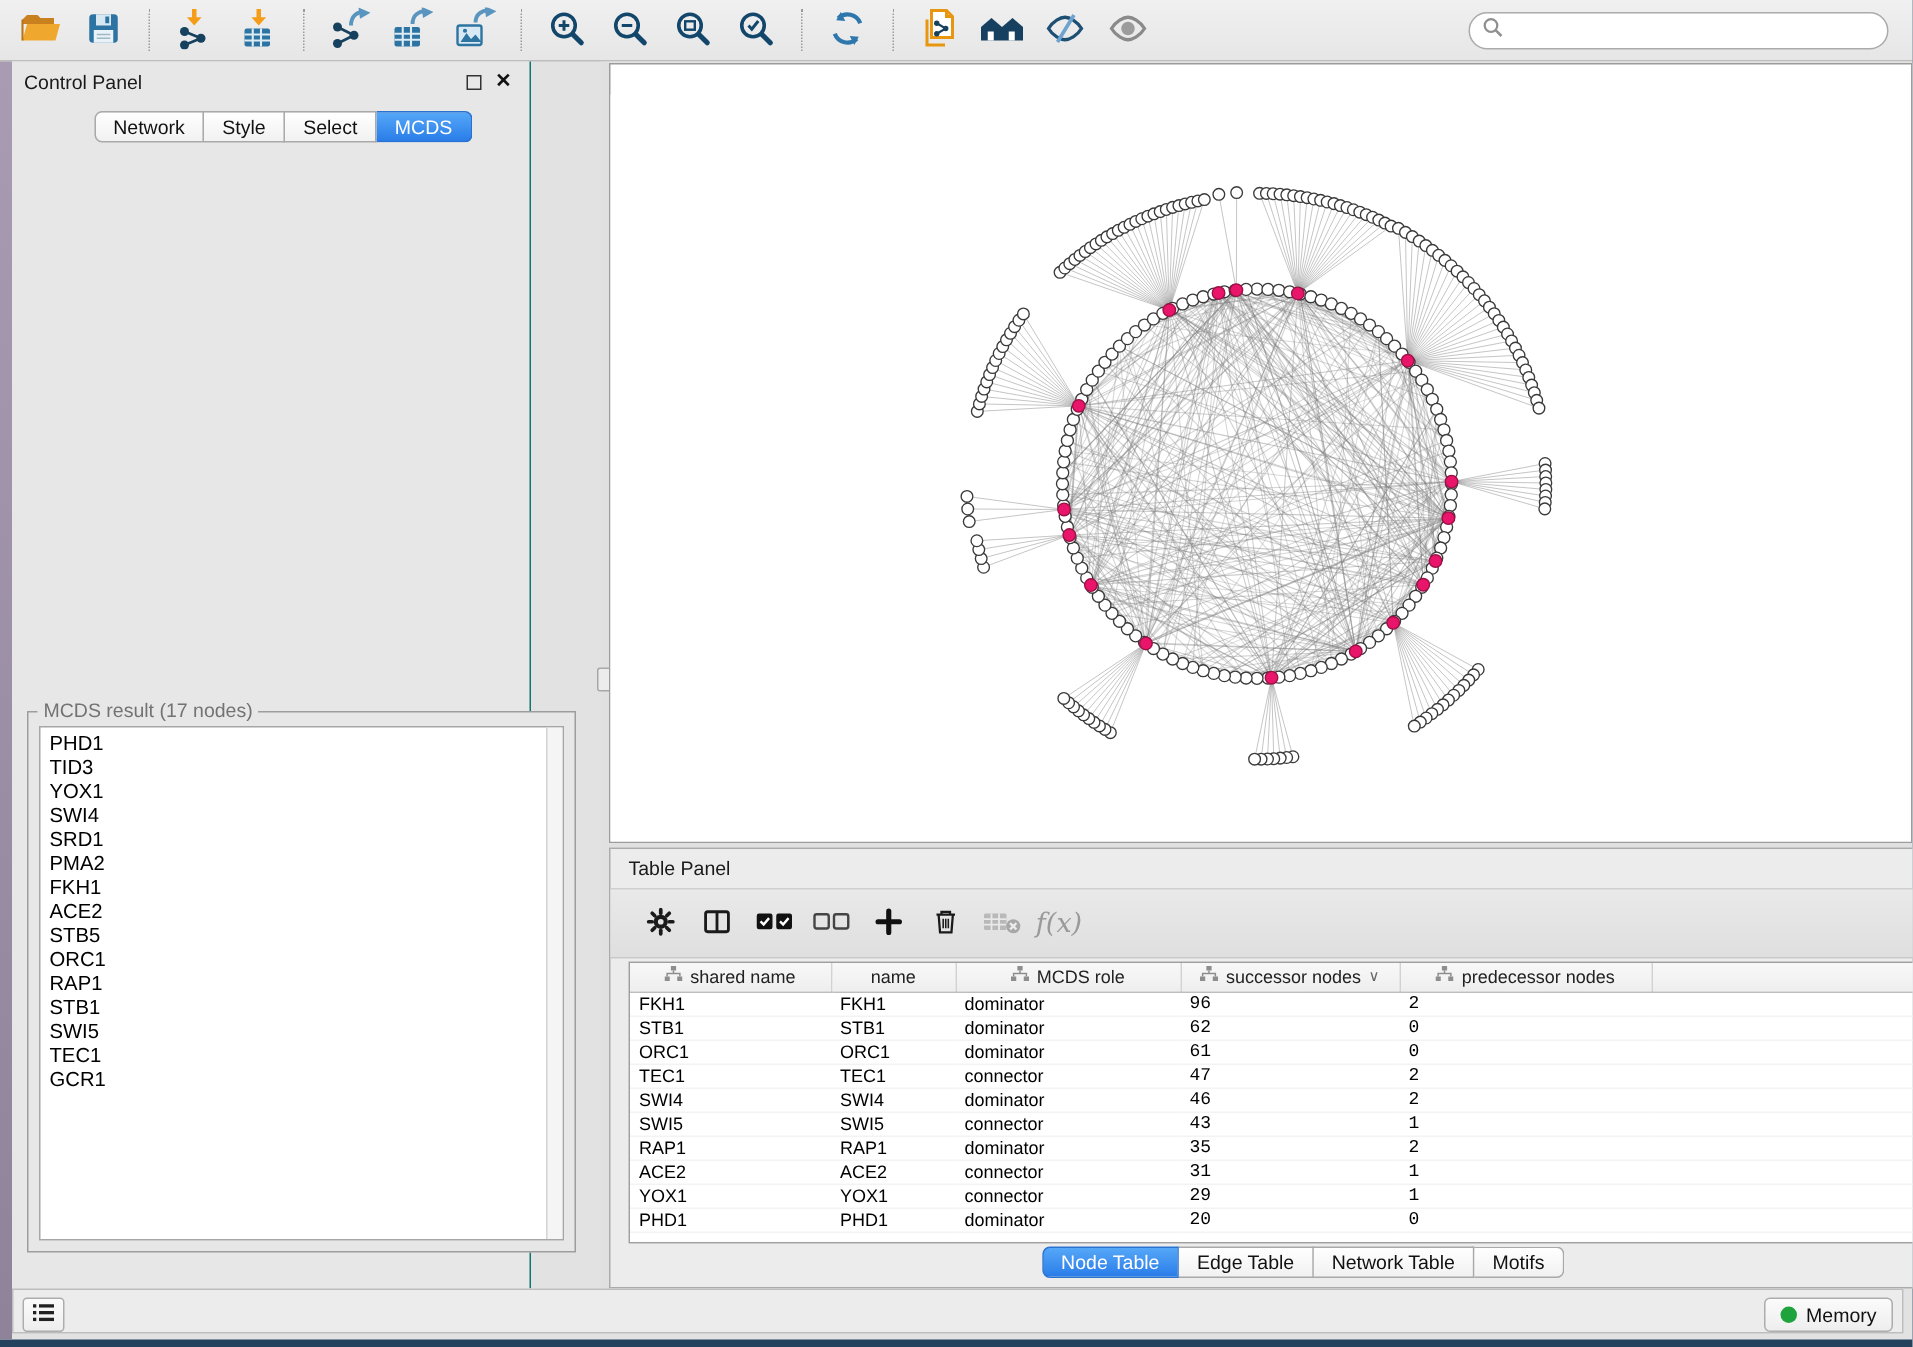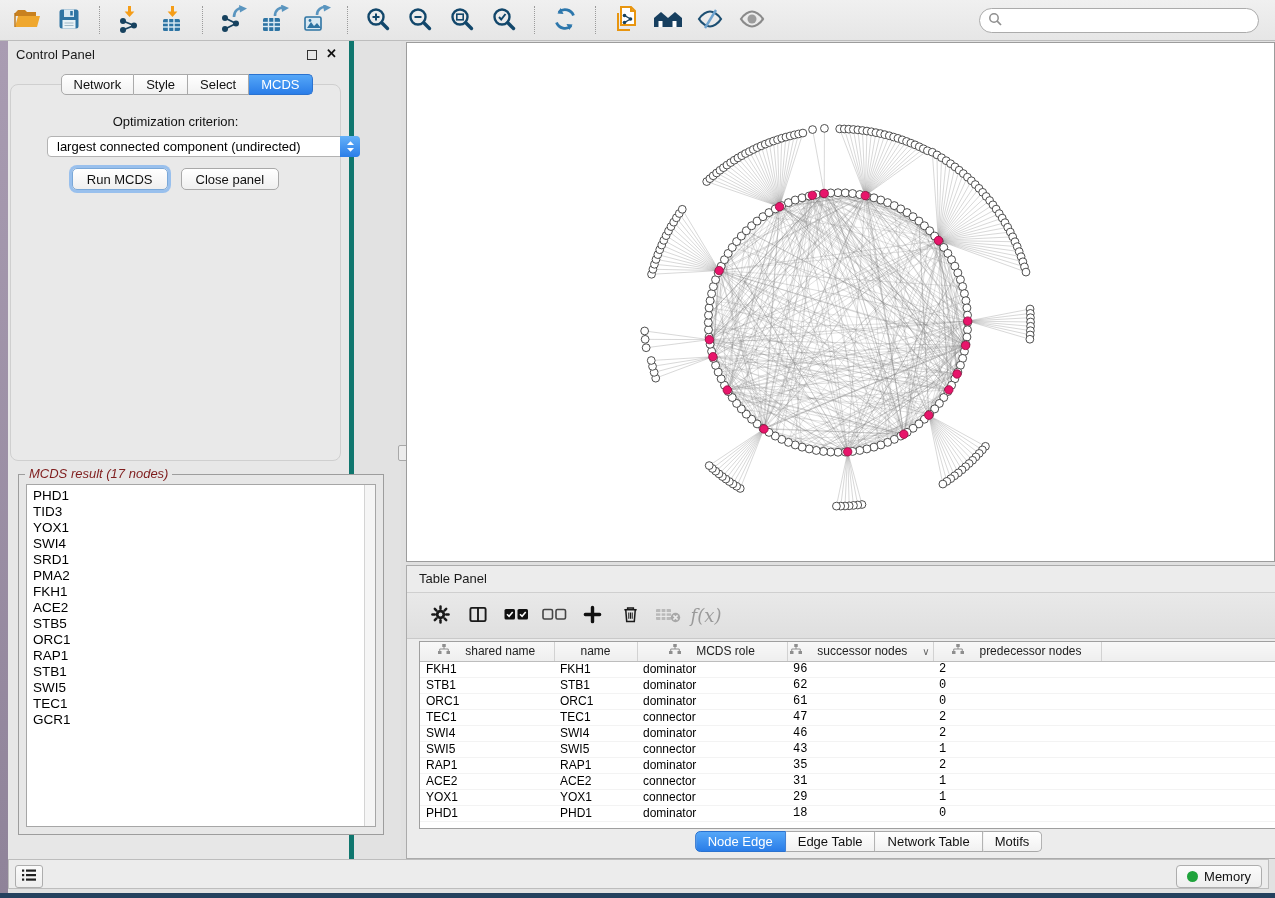--- a/index.html
+++ b/index.html
@@ -18,21 +18,21 @@
   .searchbox { position:absolute; right:16px; top:8px; width:280px; height:25px; background:#fff;
     border:1px solid #ababab; border-radius:13px; display:flex; align-items:center; padding:0 8px; }
   .searchbox input { border:none; outline:none; flex:1; font-size:12px; background:transparent; margin-left:6px; }
 
   
   .left-strip { position:absolute; left:0; top:41px; width:8px; height:852px;
     background:linear-gradient(#a99cb2,#8f8399); }
 
   
   .control-panel { position:absolute; left:8px; top:41px; width:346px; height:818px;
-    background:#e7e7e7; border-right:5px solid #0f766e; }
+    background:#e7e7e7; border-right:1px solid #0f766e; }
   .cp-header { position:absolute; top:6px; left:8px; font-size:13px; color:#1a1a1a; }
   .win-float { position:absolute; top:9px; width:10px; height:10px; border:1.5px solid #333; background:transparent; }
   .win-close { position:absolute; top:6px; font-size:13px; font-weight:bold; color:#111; line-height:14px; }
   .control-panel .win-float { right:32px; }
   .control-panel .win-close { right:12px; }
 
   .cp-tabs { position:absolute; top:33px; left:50%; transform:translateX(-50%); display:flex; z-index:3;padding-left:16px; }
   .seg { height:21px; font-size:13px; background:linear-gradient(#ffffff,#f1f1f1); border:1px solid #a9a9a9;
     border-left:none; display:flex; align-items:center; justify-content:center; color:#111; padding:0 12px; }
   .seg:first-child { border-left:1px solid #a9a9a9; border-radius:5px 0 0 5px; }
@@ -50,21 +50,21 @@
     align-items:center; justify-content:center; gap:1px; }
   .dd-stepper svg { display:block; }
   .cp-buttons { position:absolute; top:83px; width:100%; display:flex; justify-content:center; gap:13px; }
   .pbtn { height:22px; font-size:13px; background:linear-gradient(#ffffff,#efefef);
     border:1px solid #a9a9a9; border-radius:5px; padding:0 14px; color:#111; }
   .pbtn.focused { box-shadow:0 0 0 3px rgba(100,165,240,.6); border-color:#7aa8d8; }
 
   .mcds-box { position:absolute; left:10px; top:433px; width:366px; height:361px;
     border:1px solid #9d9d9d; background:#e7e7e7; }
   .mcds-legend { position:absolute; top:-9px; left:6px; background:#e7e7e7; padding:0 4px;
-    font-size:13px; color:#7f1d1d;font-style:italic; }
+    font-size:13px; color:#737373; }
   .mcds-list { position:absolute; left:7px; right:7px; top:9px; bottom:7px; background:#fff;
     border:1px solid #a6a6a6; overflow:hidden; font-size:13.5px; line-height:16px; padding:3px 14px 0 6px; }
   .mcds-scroll { position:absolute; right:0; top:0; bottom:0; width:11px; background:#f5f5f5;
     border-left:1px solid #d4d4d4; }
   .mcds-item { color:#000; }
 
   
   .v-splitter { position:absolute; left:401px; top:41px; width:5px; height:818px; background:#e0e0e0; }
   .v-handle { position:absolute; left:-3px; top:404px; width:10px; height:16px; background:#ececec;
     border:1px solid #a8a8a8; border-radius:2px; }
@@ -98,21 +98,21 @@
   .ttbtn { width:30px; height:30px; display:flex; align-items:center; justify-content:center;
     background:transparent; border:none; margin-right:8px; }
   .fx { font-family:"DejaVu Serif", serif; font-style:italic; font-size:18px; color:#9a9a9a; }
 
   .grid-wrap { position:absolute; left:12px; right:10px; top:75px; height:188px; background:#fff;
     border:1px solid #9f9f9f; overflow:hidden; }
   table.grid { border-collapse:collapse; width:100%; table-layout:fixed; }
   .grid th { height:19px; background:linear-gradient(#f8f8f8,#eeeeee); border-right:1px solid #d2d2d2;
     border-bottom:1px solid #bdbdbd; font-size:12px; font-weight:normal; color:#222; text-align:center;
     white-space:nowrap; overflow:hidden; }
-  .grid th .hwrap { display:inline-flex; align-items:center; gap:15px;text-align:right; }
+  .grid th .hwrap { display:inline-flex; align-items:center; gap:5px;text-align:right; }
   .grid td { height:16px; font-size:12px; color:#000; white-space:nowrap; overflow:hidden;
     padding:0 6px; border-bottom:1px solid #f3f3f3; }
   .grid td.num { text-align:left; padding-right:10px;font-family:Liberation Mono, monospace; }
   .grid col.c1{width:134px} .grid col.c2{width:83px} .grid col.c3{width:150px}
   .grid col.c4{width:146px} .grid col.c5{width:168px} .grid col.c6{width:auto}
   .vscroll { position:absolute; right:0; top:19px; bottom:0; width:12px; background:#fbfbfb;
     border-left:1px solid #e0e0e0; }
   .vthumb { position:absolute; left:2px; top:4px; width:8px; height:90px; background:#b3b3b3; border-radius:4px; }
   .sort-chev { color:#666; font-size:10px; }
 
@@ -299,36 +299,20 @@
     <span class="win-float"></span>
     <span class="win-close">✕</span>
 
     <div class="cp-tabs">
       <button class="seg">Network</button>
       <button class="seg">Style</button>
       <button class="seg">Select</button>
       <button class="seg sel">MCDS</button>
     </div>
 
-    <div class="cp-sub">
-      <div class="opt-label">Optimization criterion:</div>
-      <div class="dropdown">
-        <span class="val">largest connected component (undirected)</span>
-        <span class="dd-stepper">
-          <svg width="9" height="13" viewBox="0 0 9 13">
-              <path d="M1 5l3.5-3.8L8 5z" fill="#fff"></path>
-              <path d="M1 8l3.5 3.8L8 8z" fill="#fff"></path>
-            </svg>
-        </span>
-      </div>
-      <div class="cp-buttons">
-        <button class="pbtn focused">Run MCDS</button>
-        <button class="pbtn">Close panel</button>
-      </div>
-    </div>
 
     <div class="mcds-box">
       <div class="mcds-legend">MCDS result (17 nodes)</div>
       <div class="mcds-list">
         <div class="mcds-item">PHD1</div>
           <div class="mcds-item">TID3</div>
           <div class="mcds-item">YOX1</div>
           <div class="mcds-item">SWI4</div>
           <div class="mcds-item">SRD1</div>
           <div class="mcds-item">PMA2</div>
@@ -1394,34 +1378,34 @@
                 <td>connector</td>
                 <td class="num">29</td>
                 <td class="num">1</td>
                 <td></td>
               </tr>
 
               <tr>
                 <td>PHD1</td>
                 <td>PHD1</td>
                 <td>dominator</td>
-                <td class="num">18</td>
+                <td class="num">20</td>
                 <td class="num">0</td>
                 <td></td>
               </tr>
 
           </tbody>
         </table>
         <div class="vscroll">
           <div class="vthumb"></div>
         </div>
       </div>
 
       <div class="tp-tabs">
-        <button class="seg sel">Node Edge</button>
+        <button class="seg sel">Node Table</button>
         <button class="seg">Edge Table</button>
         <button class="seg">Network Table</button>
         <button class="seg">Motifs</button>
       </div>
     </div>
   </div>
 
   <div class="status-bar">
     <button class="list-btn">
       <span><svg width="16" height="14" viewBox="0 0 16 14" fill="#222">

